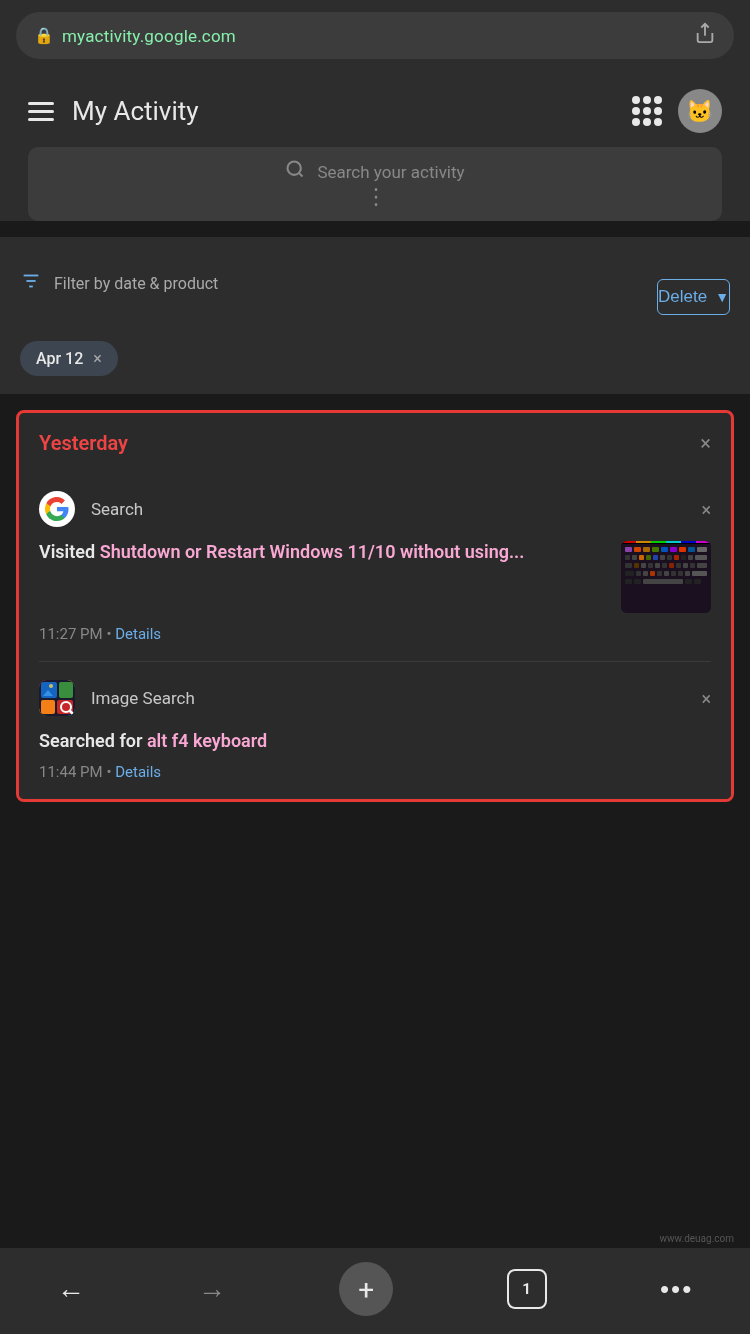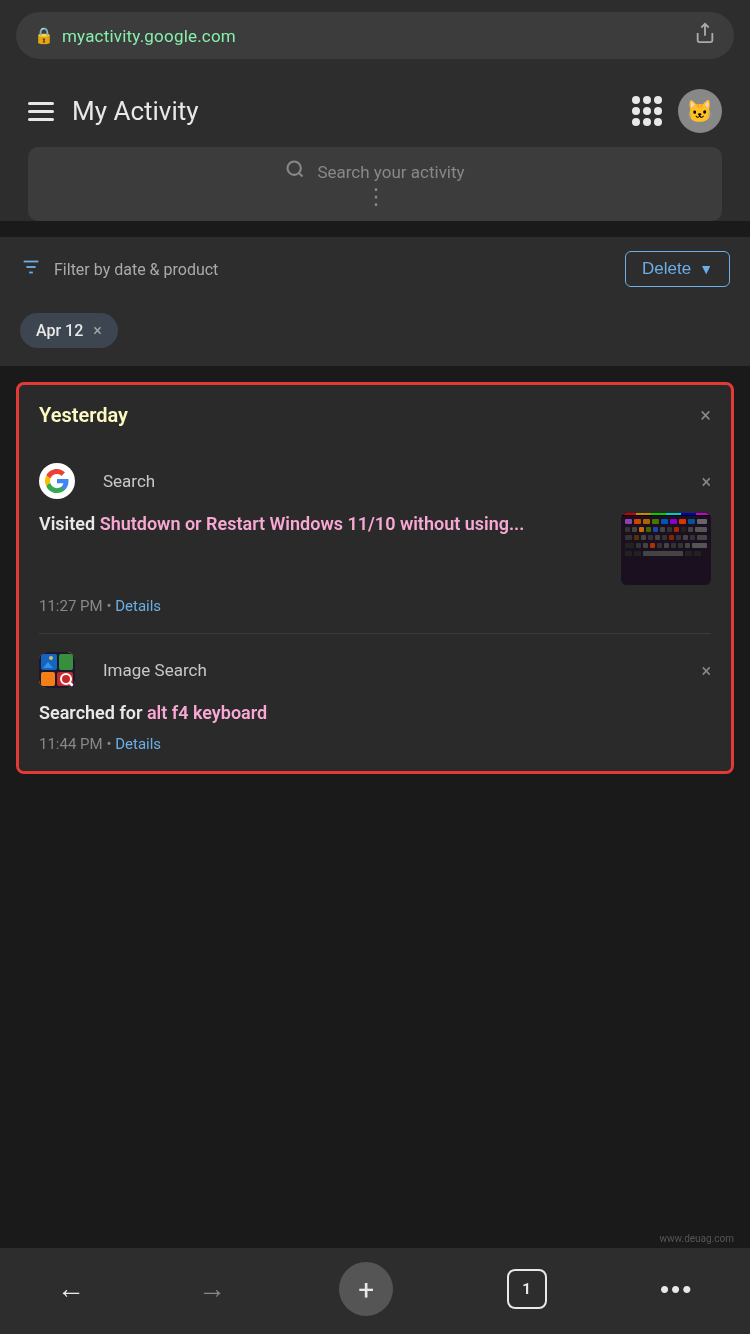--- a/index.html
+++ b/index.html
@@ -178,26 +178,27 @@
     }
 
     .filter-text {
       color: #aaa;
       font-size: 16px;
     }
 
     .delete-btn {
       border: 1.5px solid #6baee8;
       border-radius: 6px;
-      padding: 7px 16px;
+      padding: 7px 0;
       display: flex;
       align-items: center;
       gap: 8px;
       cursor: pointer;
       background: transparent;
+      margin-top: 28px;
     }
 
     .delete-label {
       color: #6baee8;
       font-size: 17px;
       font-weight: 500;
     }
 
     .chevron-down {
       color: #6baee8;
@@ -249,21 +250,21 @@
     .section-header {
       padding: 18px 20px;
       display: flex;
       align-items: center;
       justify-content: space-between;
     }
 
     .section-date {
       font-size: 20px;
       font-weight: 600;
-      color: #fef9c3;
+      color: #ef4444;
     }
 
     .section-x {
       color: #888;
       font-size: 20px;
       cursor: pointer;
     }
 
     
     .activity-item {
@@ -274,21 +275,21 @@
     .activity-item-header {
       display: flex;
       align-items: center;
       justify-content: space-between;
       margin-bottom: 14px;
     }
 
     .activity-item-source {
       display: flex;
       align-items: center;
-      gap: 28px;
+      gap: 16px;
     }
 
     .source-label {
       color: #c8c8c8;
       font-size: 17px;
     }
 
     .item-x {
       color: #888;
       font-size: 18px;

